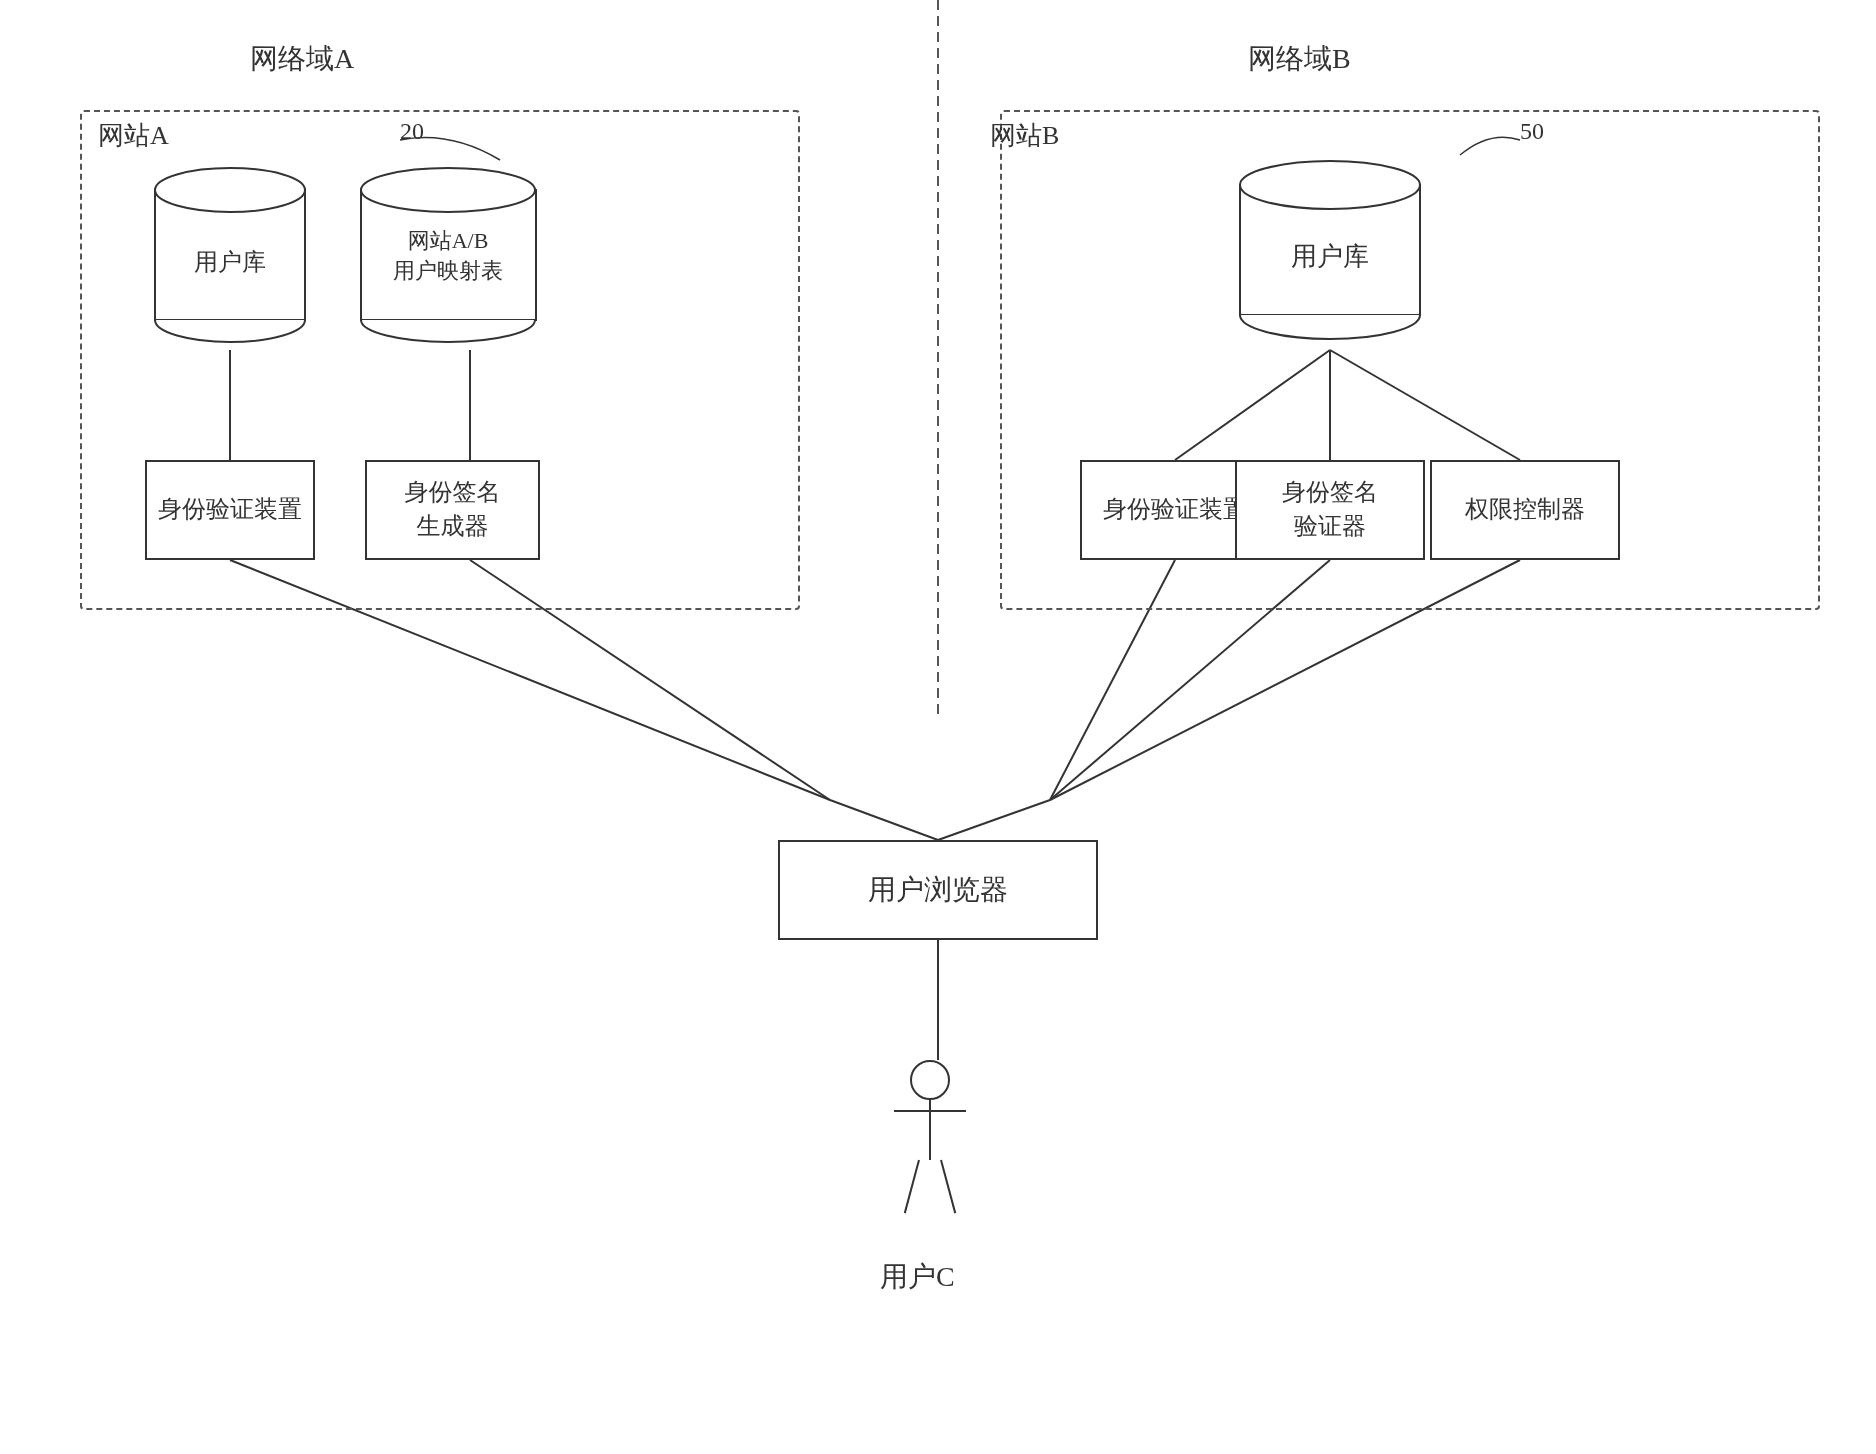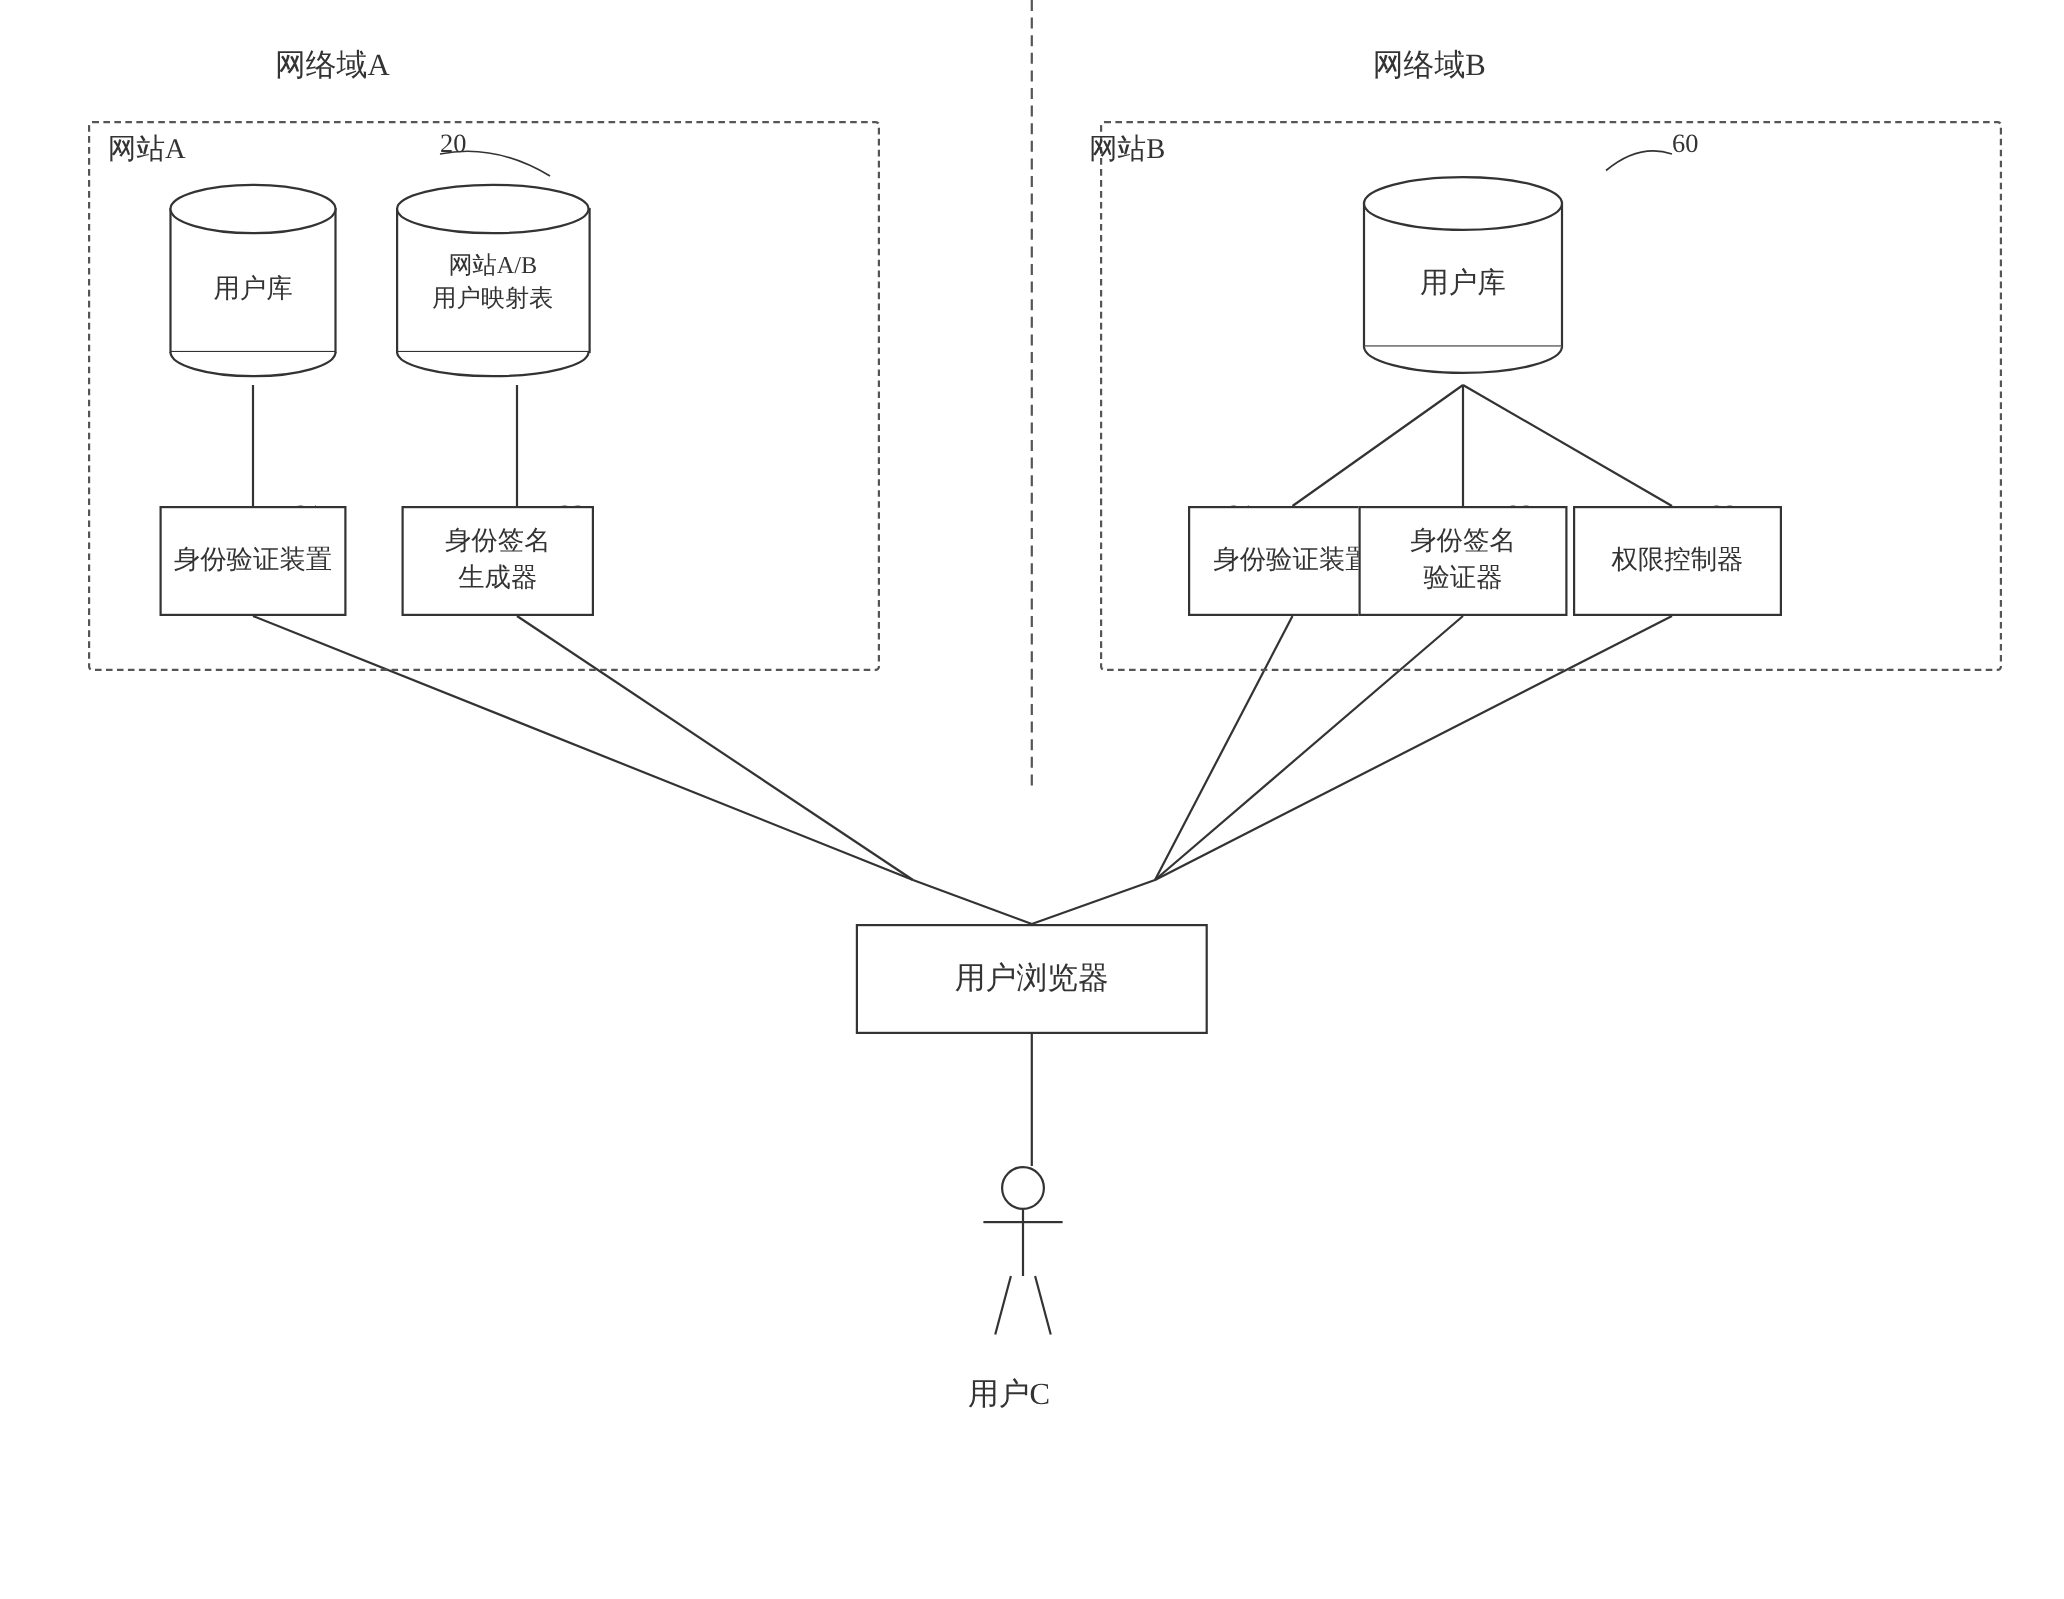--- a/index.html
+++ b/index.html
@@ -123,21 +123,21 @@
       width: 2px;
       height: 55px;
       background: #333;
       transform: rotate(-15deg);
       transform-origin: top center;
     }
 
     .person-label {
       font-size: 28px;
       color: #333;
-      margin-top: 8px;
+      margin-top: 18px;
     }
   </style>
 </head>
 <body>
 
 <svg class="lines-svg" xmlns="http://www.w3.org/2000/svg">
 
   <line x1="938" y1="0" x2="938" y2="720" stroke="#555" stroke-width="2" stroke-dasharray="10,6"></line>
 
   <line x1="230" y1="350" x2="230" y2="460" stroke="#333" stroke-width="2"></line>
@@ -218,21 +218,21 @@
 <div class="rect-box" style="left:145px; top:460px; width:170px; height:100px;">身份验证装置</div>
 
 <div class="rect-box" style="left:365px; top:460px; width:175px; height:100px;">
   身份签名<br>生成器
 </div>
 
 <div class="site-box" style="left:1000px; top:110px; width:820px; height:500px;"></div>
 
 <div class="site-label" style="left:990px; top:118px;">网站B</div>
 
-<div class="ref-num" style="left:1520px; top:118px;">60</div>
+<div class="ref-num" style="left:1520px; top:118px;">50</div>
 
 <div class="cylinder" style="left:1230px; top:155px; width:200px; height:185px;">
   <svg width="200" height="185" xmlns="http://www.w3.org/2000/svg">
     <rect x="10" y="30" width="180" height="130" fill="white" stroke="#333" stroke-width="2"></rect>
     <ellipse cx="100" cy="30" rx="90" ry="24" fill="white" stroke="#333" stroke-width="2"></ellipse>
     <path d="M 10 160 A 90 24 0 0 0 190 160" fill="white" stroke="#333" stroke-width="2"></path>
     <text x="100" y="110" text-anchor="middle" font-size="26" font-family="SimSun,serif" fill="#333">用户库</text>
   </svg>
 </div>
 

